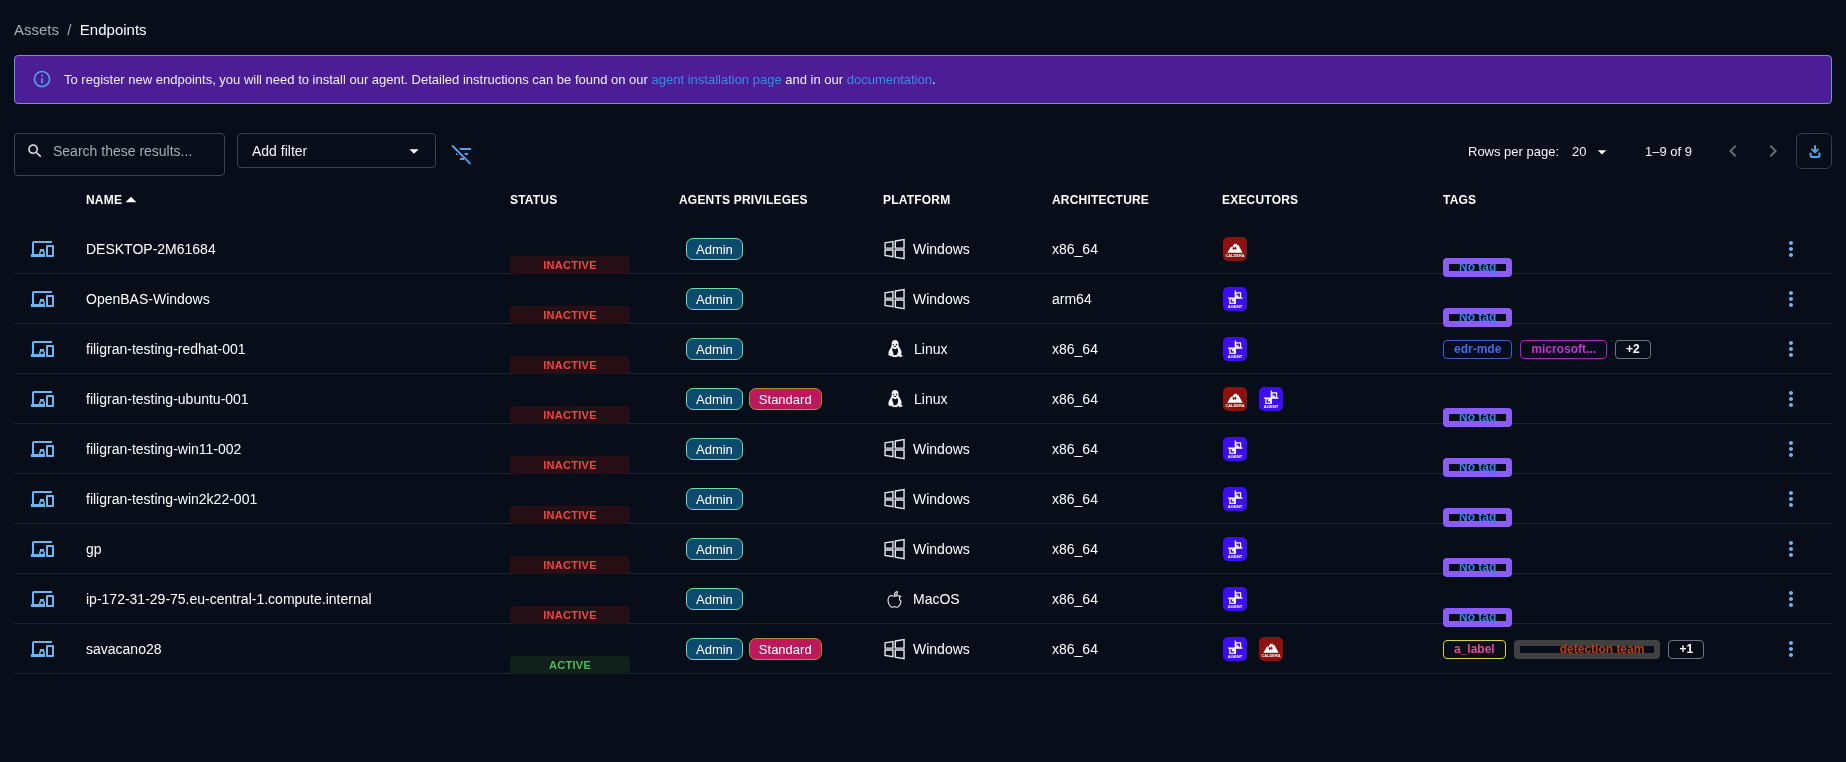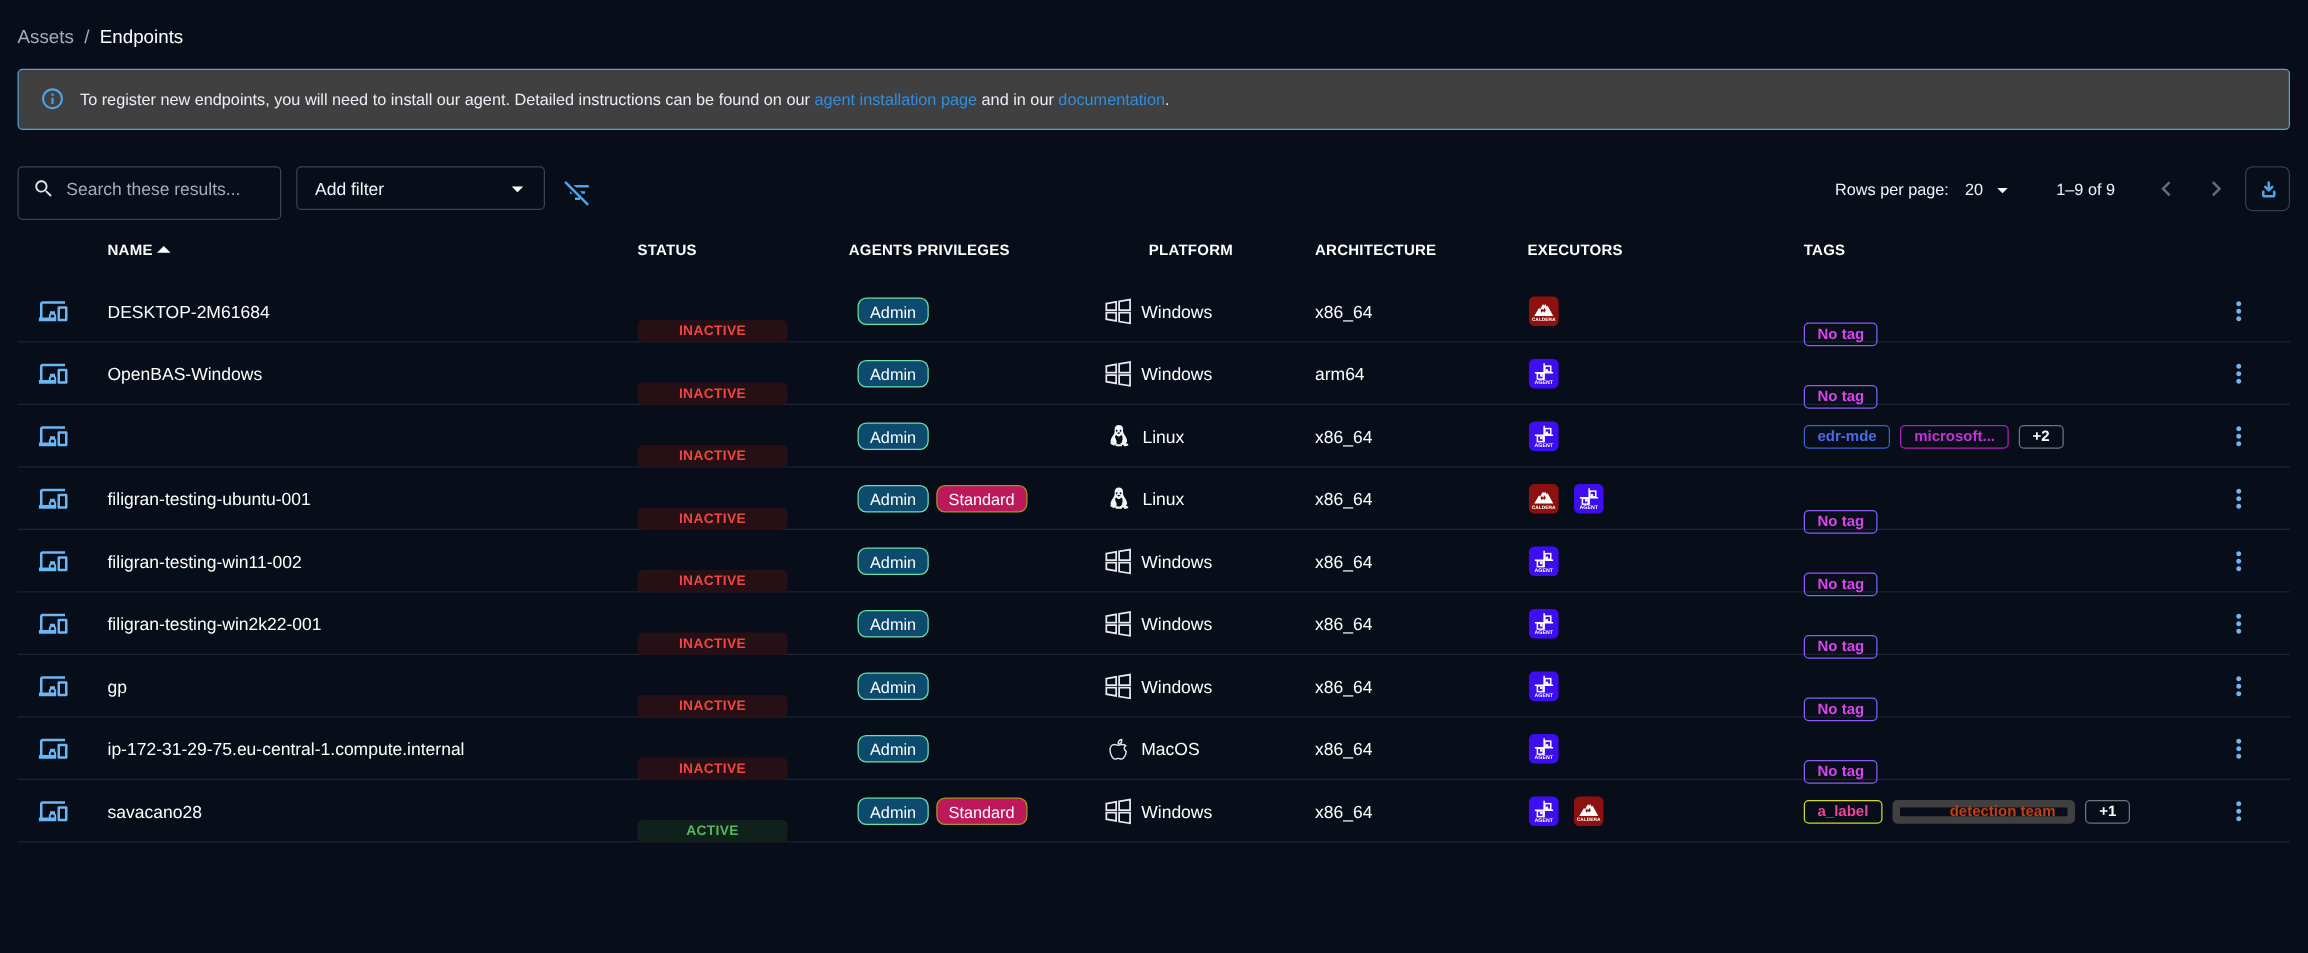--- a/index.html
+++ b/index.html
@@ -4,21 +4,21 @@
 <style>
   * { margin:0; padding:0; box-sizing:border-box; }
   html,body { width:1846px; height:762px; background:#070d19; overflow:hidden; }
   body { font-family:"Liberation Sans", sans-serif; color:#fff; }
   .abs { position:absolute; }
   #page { position:relative; width:1846px; height:762px; }
 
   .crumb { top:21px; left:14px; font-size:15px; color:#a5adba; }
   .crumb b { color:#ffffff; font-weight:400; }
 
-  .alert { top:55px; left:14px; width:1818px; height:49px; border:1px solid #5b9fd0; border-radius:4px; background:#404040; }
+  .alert { top:55px; left:14px; width:1818px; height:49px; border:1px solid #5b9fd0; border-radius:4px; background:#4c1d95; }
   .alert-icon { position:absolute; left:17px; top:13px; }
   .alert-text { position:absolute; left:49px; top:0; height:47px; line-height:47px; font-size:13px; color:#e9eef6; white-space:pre; }
   .alert-text a { color:#2e8fdf; text-decoration:none; }
 
   .searchbox { top:133px; left:14px; width:211px; height:43px; border:1px solid #3b4354; border-radius:4px; }
   .searchbox svg { position:absolute; left:11px; top:8px; }
   .searchbox span { position:absolute; left:38px; top:9px; font-size:14px; color:#a6adb9; }
   .addfilter { top:133px; left:237px; width:199px; height:35px; border:1px solid #3b4354; border-radius:4px; }
   .addfilter span { position:absolute; left:14px; top:9px; font-size:14px; color:#f2f4f8; }
   .addfilter svg { position:absolute; right:10px; top:6px; }
@@ -57,21 +57,21 @@
   .s-ina { background:#261016; color:#ef4740; }
   .s-act { background:#10201a; color:#54b95c; }
 
   .pchip { height:22px; padding:0 9px; border-radius:7px; font-size:13px; color:#fff;
            display:inline-flex; align-items:center; justify-content:center; }
   .p-admin { border:1px solid #6ce0a8; background:#0c4a6e; }
   .p-std { border:1px solid #a6931f; background:#be185d; margin-left:6px; }
 
   .tchip { height:19px; padding:0 10px; border-radius:4px; font-size:12px; font-weight:700;
            display:inline-flex; align-items:center; justify-content:center; }
-  .t-notag { border:1px solid #8b5cf6; color:#d946ef;margin-top:36px; }
+  .t-notag { border:6px solid #8b5cf6; color:#3b82f6;margin-top:36px; }
   .t-edr { border:1px solid #3f5ecf; color:#4a6ae8; }
   .t-ms { border:1px solid #b31fc4; color:#c433d6; }
   .t-plus { border:1px solid #6e7581; color:#fff; }
   .t-alabel { border:1px solid #d8d62c; color:#ec4899; }
   .t-dt { border:6px solid #404040; color:#c2410c;padding-left:40px; }
 </style>
 </head>
 <body>
 <div id="page">
   <div class="abs crumb">Assets&nbsp; /&nbsp; <b>Endpoints</b></div>
@@ -119,21 +119,21 @@
       </svg>
   </div>
 
   <div class="abs thead" style="left:0; width:1846px;">
     <span class="hdr" style="left:86px;">NAME</span>
     <svg class="hdr" style="left:118px; top:-6px;" width="26" height="26" viewBox="0 0 24 24" fill="#fff">
         <path d="M7 14l5-5 5 5z"></path>
       </svg>
     <span class="hdr" style="left:510px;">STATUS</span>
     <span class="hdr" style="left:679px;">AGENTS PRIVILEGES</span>
-    <span class="hdr" style="left:883px;margin-left:36px;">PLATFORM</span>
+    <span class="hdr" style="left:883px;">PLATFORM</span>
     <span class="hdr" style="left:1052px;">ARCHITECTURE</span>
     <span class="hdr" style="left:1222px;">EXECUTORS</span>
     <span class="hdr" style="left:1443px;">TAGS</span>
   </div>
 
   <div id="rows" class="abs" style="top:224px; left:0;">
       <div class="row" style="position:absolute; top:0px;">
         <div class="rule"></div>
     <div class="cell devicon">
           <svg width="24" height="24" viewBox="0 0 24 24" fill="#6cb6f3">
@@ -221,20 +221,21 @@
           </svg>
         </div>
   </div>
       <div class="row" style="position:absolute; top:100px;">
         <div class="rule"></div>
     <div class="cell devicon">
           <svg width="24" height="24" viewBox="0 0 24 24" fill="#6cb6f3">
             <path d="M3 6h18V4H3c-1.1 0-2 .9-2 2v11H0v3h14v-3H3V6zm10 6H9v1.78c-.61.55-1 1.33-1 2.22s.39 1.67 1 2.22V20h4v-1.78c.61-.55 1-1.34 1-2.22s-.39-1.67-1-2.22V12zm-2 5.5c-.83 0-1.5-.67-1.5-1.5s.67-1.5 1.5-1.5 1.5.67 1.5 1.5-.67 1.5-1.5 1.5zM22 8h-6c-.5 0-1 .5-1 1v10c0 .5.5 1 1 1h6c.5 0 1-.5 1-1V9c0-.5-.5-1-1-1zm-1 10h-4v-8h4v8z"></path>
           </svg>
         </div>
+    <div class="cell cname">filigran-testing-redhat-001</div>
     <div class="cell cstatus">
           <div class="schip s-ina">INACTIVE</div>
         </div>
     <div class="cell cpriv">
           <div class="pchip p-admin">Admin</div>
         </div>
     <div class="cell cplat">
           <svg width="22" height="24" viewBox="0 0 24 24">
             <path fill="#f4f5f7" d="M12 2.2c-2.3 0-3.6 1.6-3.6 3.9 0 1.2.1 2.2-.3 3.2-.5 1.2-1.6 2.5-2.3 4-.6 1.2-1.1 2.6-.9 3.8l1.6.7 1.3 1.9 2.3-.4h4l2.2.5 1.6-2.2 1.3-.6c.3-1.9-.5-3.4-1.2-4.7-.8-1.5-1.8-2.7-2.1-3.8-.3-1-.2-1.9-.2-3C15.7 3.7 14.3 2.2 12 2.2z"></path>
             <path fill="#0a0f1b" d="M10.2 6.3c.4 0 .7.4.7.9s-.3.9-.7.9-.7-.4-.7-.9.3-.9.7-.9zm3.4 0c.5 0 .8.4.8.9s-.4.9-.8.9-.8-.4-.8-.9.3-.9.8-.9zM12 8.5l1.6.7-1.6.8-1.5-.8 1.5-.7zm-1.9 2.3c.6 1 1.3 1.5 1.9 1.5s1.4-.5 2-1.5l1 .8c.4 2 .5 3.6-.1 5.1-.6 1.4-1.7 2-2.9 2s-2.3-.7-2.8-2c-.6-1.5-.5-3.2-.2-5.1l1.1-.8z"></path>

